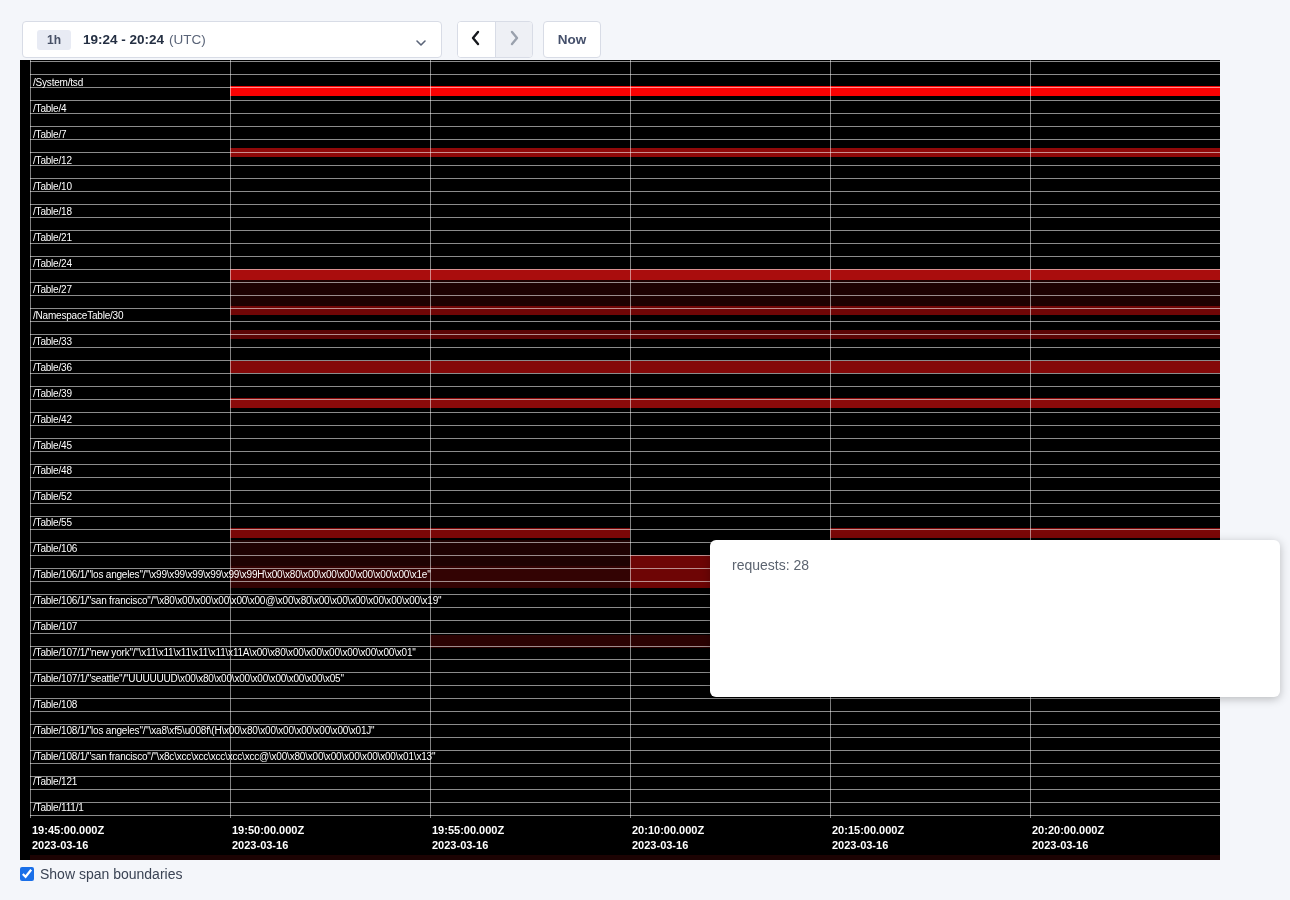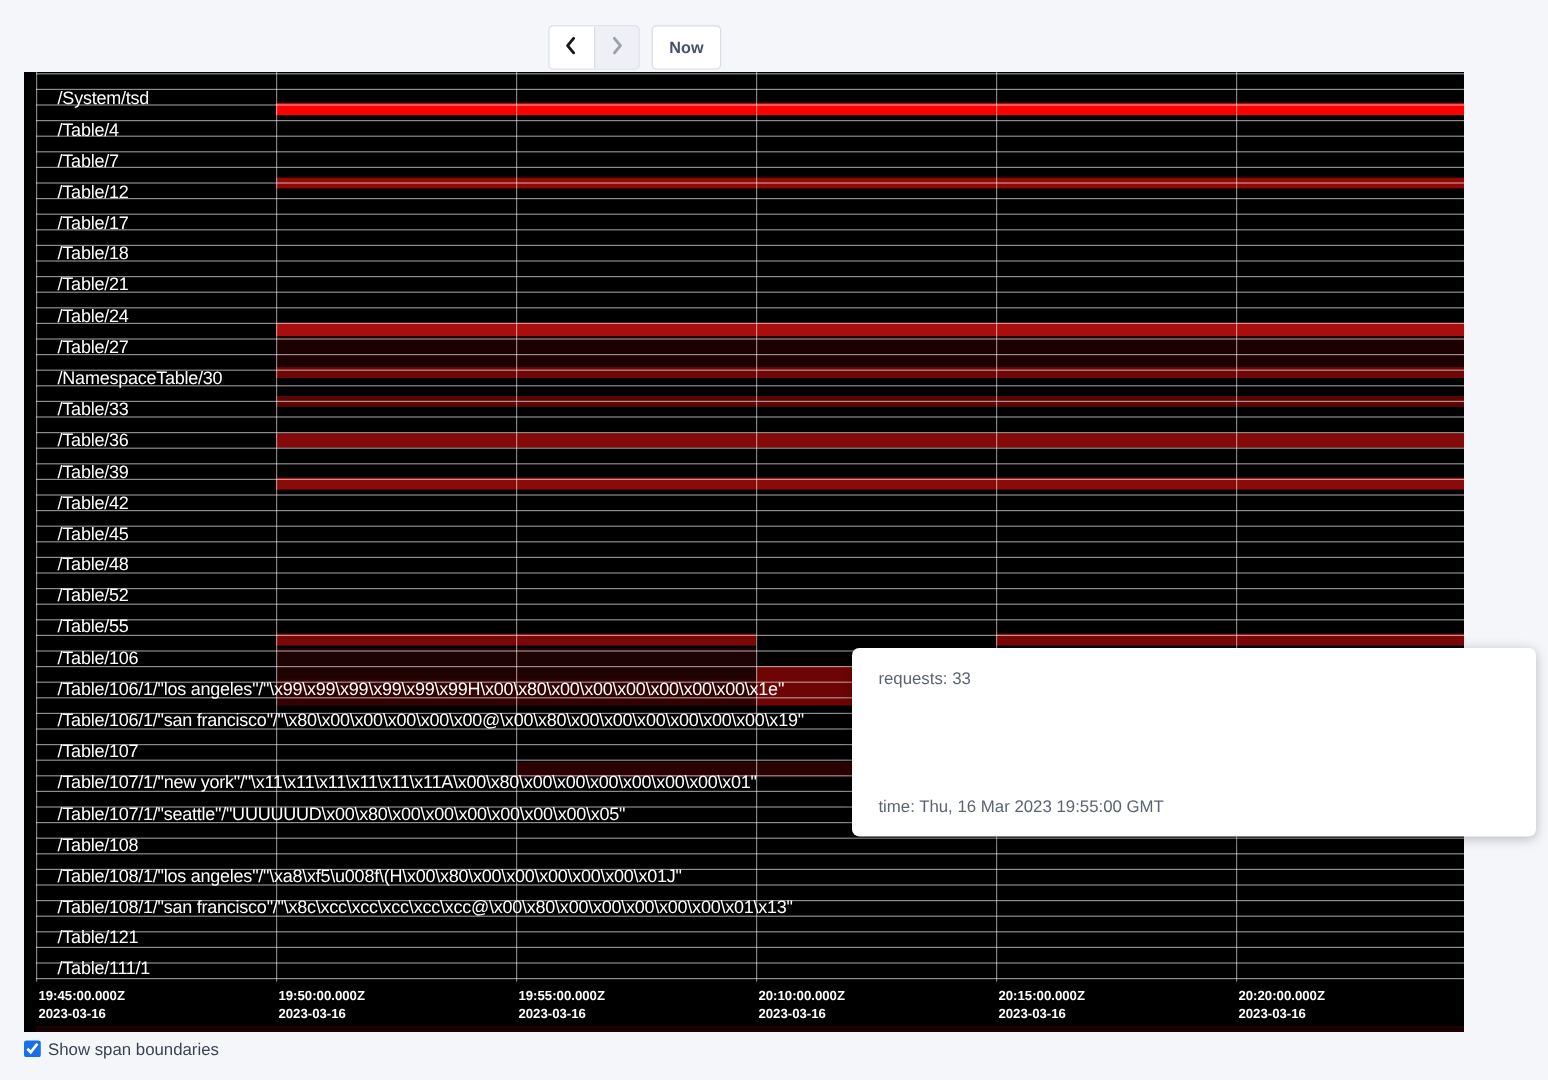--- a/index.html
+++ b/index.html
@@ -41,40 +41,50 @@
   
   .heatmap {
     position:absolute; left:20px; top:60px; width:1200px; height:800px;
     background:#000; overflow:hidden;
   }
   .band { position:absolute; }
   .hline { position:absolute; height:1px; background:rgba(255,255,255,0.55); }
   .vline { position:absolute; width:1px; top:0; background:rgba(255,255,255,0.5); }
   .row-label {
     position:absolute; left:13px; height:12px; line-height:12px;
-    color:#fff; font-size:15px; white-space:nowrap; letter-spacing:-0.2px;margin-left:15px;
+    color:#fff; font-size:10px; white-space:nowrap; letter-spacing:-0.2px;
   }
   .axis-tick { position:absolute; top:763px; color:#fff; font-size:11px; font-weight:700; line-height:15px; white-space:nowrap; }
   
   .tooltip {
     position:absolute; left:710px; top:540px; width:570px; height:157px;
     background:#fff; border-radius:6px; box-shadow:0 2px 10px rgba(0,0,0,0.25);
     padding:15px 22px; color:#5c6470; font-size:14px; line-height:20px;
     display:flex; flex-direction:column; justify-content:space-between;
     white-space:nowrap; overflow:hidden;
   }
   
   .footer-row { position:absolute; left:20px; top:866px; display:flex; align-items:center; }
   .footer-row input { width:14px; height:14px; accent-color:#1a6fe8; margin-right:6px; cursor:pointer; }
   .footer-label { font-size:14px; color:#3a4354; }
 </style>
 </head>
 <body>
 
 <div class="toolbar">
+  <div class="time-select">
+    <span class="range-badge">1h</span>
+    <span class="range-label">19:24 - 20:24</span>
+    <span class="range-suffix">(UTC)</span>
+    <span class="select-caret">
+      <svg width="12" height="12" viewBox="0 0 12 12">
+          <polyline points="2,4 6,8 10,4" fill="none" stroke="#5a6478" stroke-width="1.6" stroke-linecap="round" stroke-linejoin="round"></polyline>
+        </svg>
+    </span>
+  </div>
 
   <div class="nav-group">
     <button class="nav-btn prev">
       <span>
         <svg width="14" height="16" viewBox="0 0 14 16">
             <polyline points="9,2 4,8 9,14" fill="none" stroke="#16181d" stroke-width="2.4" stroke-linecap="round" stroke-linejoin="round"></polyline>
           </svg>
       </span>
     </button>
     <button class="nav-btn next">
@@ -174,21 +184,21 @@
       <div class="vline" style="left: 410px; height: 758px;"></div>
       <div class="vline" style="left: 610px; height: 758px;"></div>
       <div class="vline" style="left: 810px; height: 758px;"></div>
       <div class="vline" style="left: 1010px; height: 758px;"></div>
     </div>
   <div id="rowlabels">
       <div class="row-label" style="top: 17px;">/System/tsd</div>
       <div class="row-label" style="top: 43px;">/Table/4</div>
       <div class="row-label" style="top: 69px;">/Table/7</div>
       <div class="row-label" style="top: 95px;">/Table/12</div>
-      <div class="row-label" style="top: 121px;">/Table/17</div>
+      <div class="row-label" style="top: 121px;">/Table/10</div>
       <div class="row-label" style="top: 146px;">/Table/18</div>
       <div class="row-label" style="top: 172px;">/Table/21</div>
       <div class="row-label" style="top: 198px;">/Table/24</div>
       <div class="row-label" style="top: 224px;">/Table/27</div>
       <div class="row-label" style="top: 250px;">/NamespaceTable/30</div>
       <div class="row-label" style="top: 276px;">/Table/33</div>
       <div class="row-label" style="top: 302px;">/Table/36</div>
       <div class="row-label" style="top: 328px;">/Table/39</div>
       <div class="row-label" style="top: 354px;">/Table/42</div>
       <div class="row-label" style="top: 380px;">/Table/45</div>
@@ -229,20 +239,19 @@
         <div>2023-03-16</div>
       </div>
       <div class="axis-tick" style="left: 1012px;">
         <div>20:20:00.000Z</div>
         <div>2023-03-16</div>
       </div>
     </div>
 </div>
 
 <div class="tooltip">
-  <div>requests: 33</div>
-  <div>time: Thu, 16 Mar 2023 19:55:00 GMT</div>
+  <div>requests: 28</div>
 </div>
 
 <div class="footer-row">
   <input type="checkbox" checked="" style="">
   <span class="footer-label">Show span boundaries</span>
 </div>
 
 </body></html>

